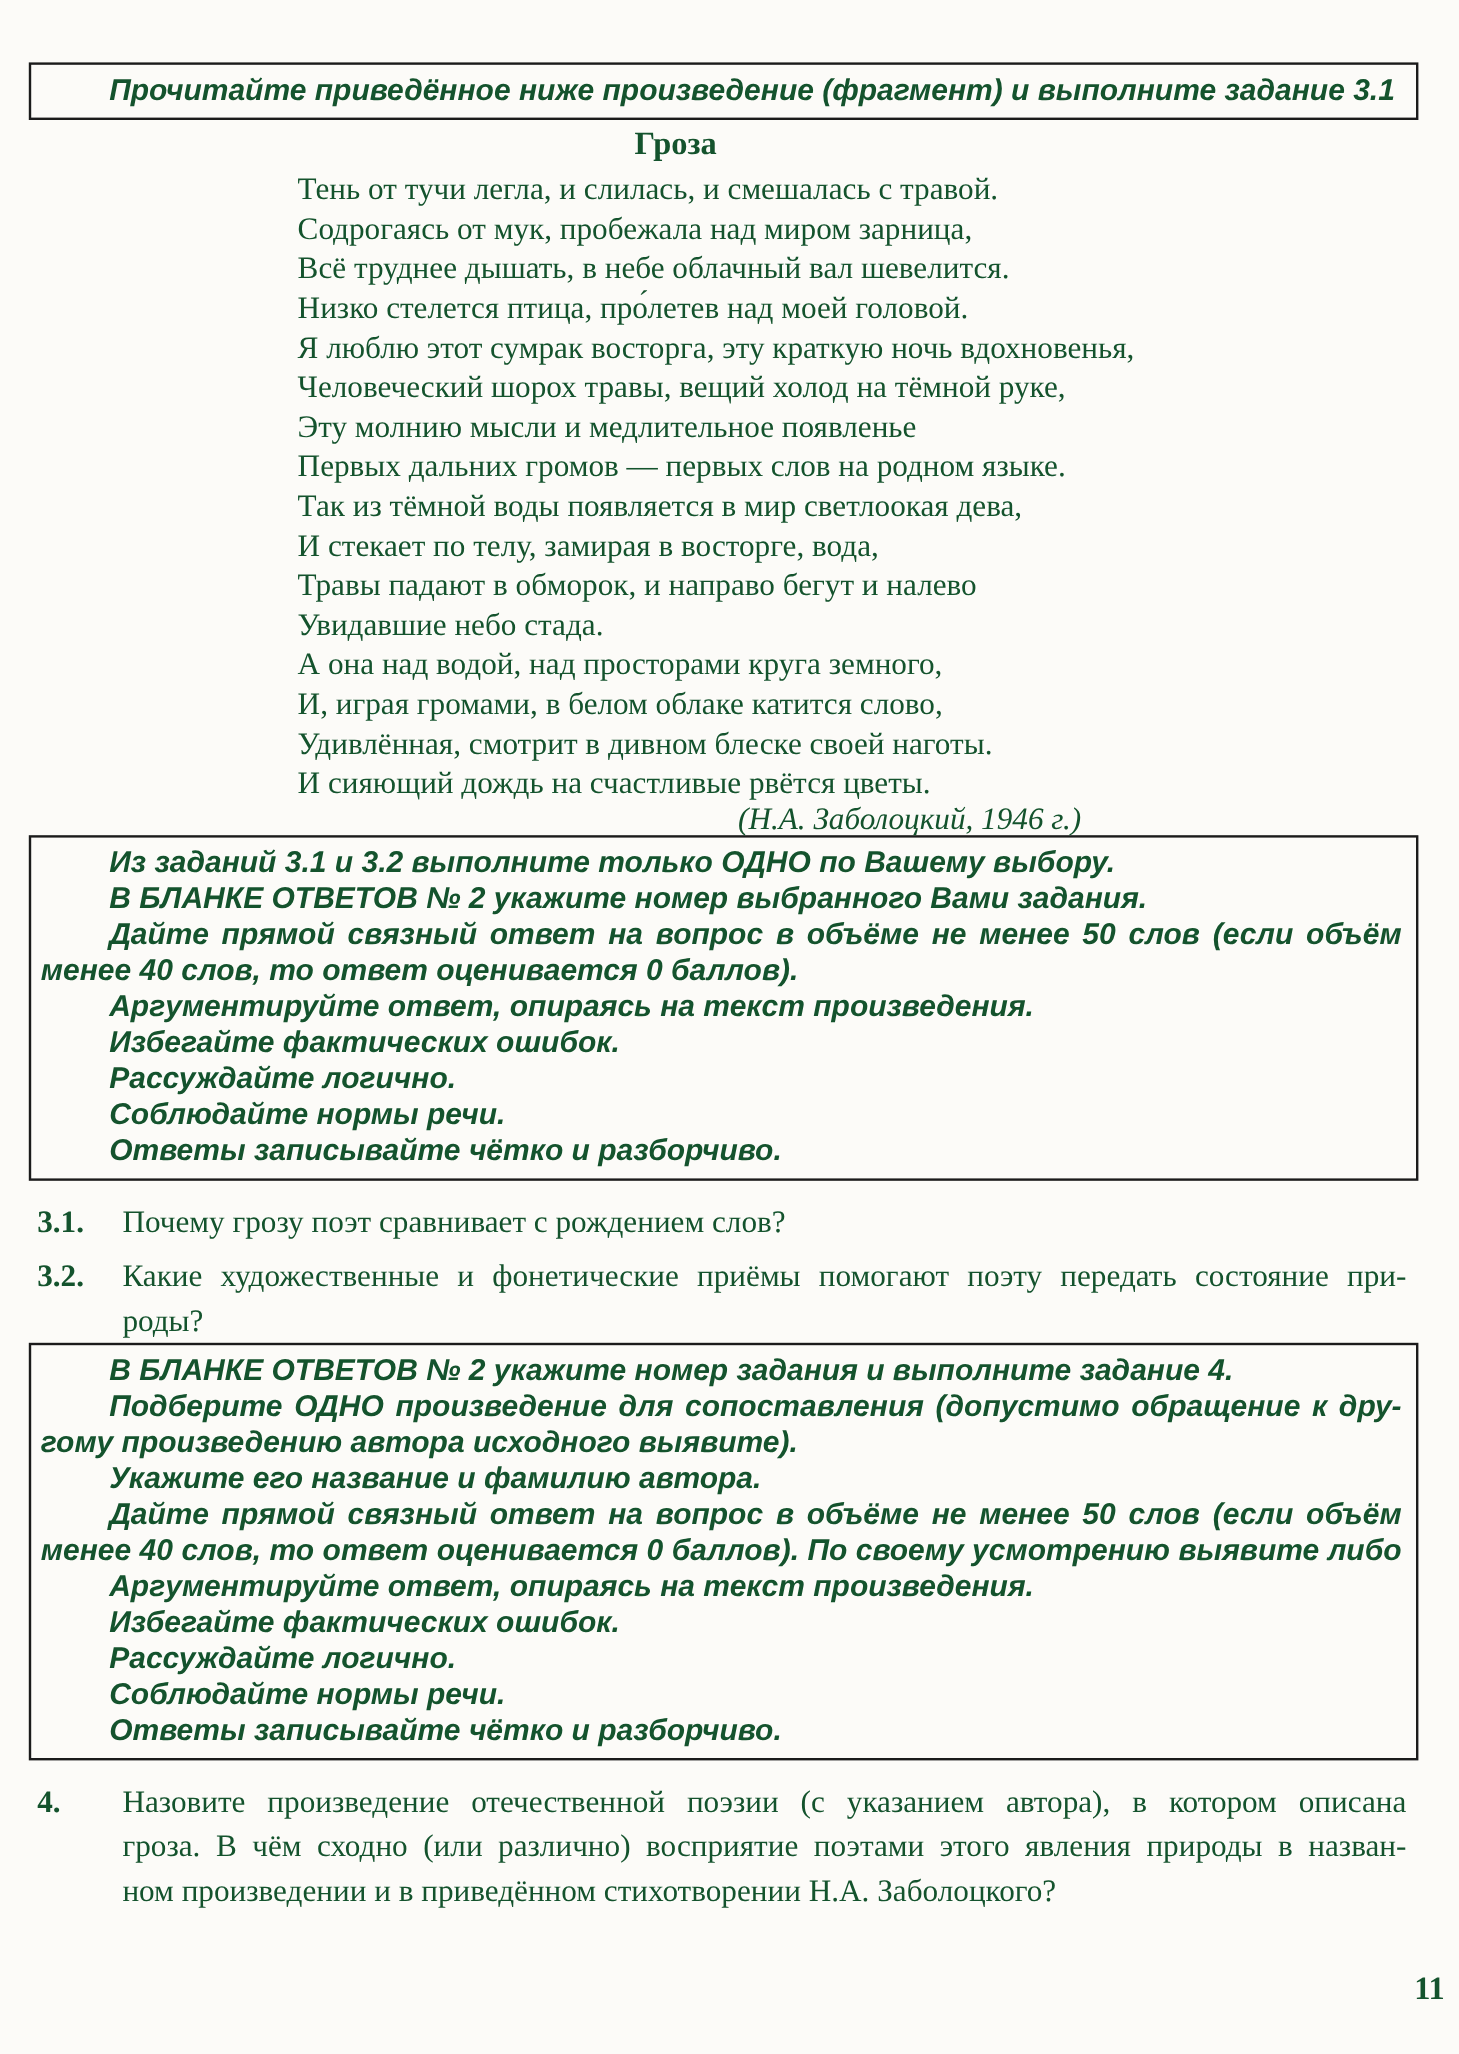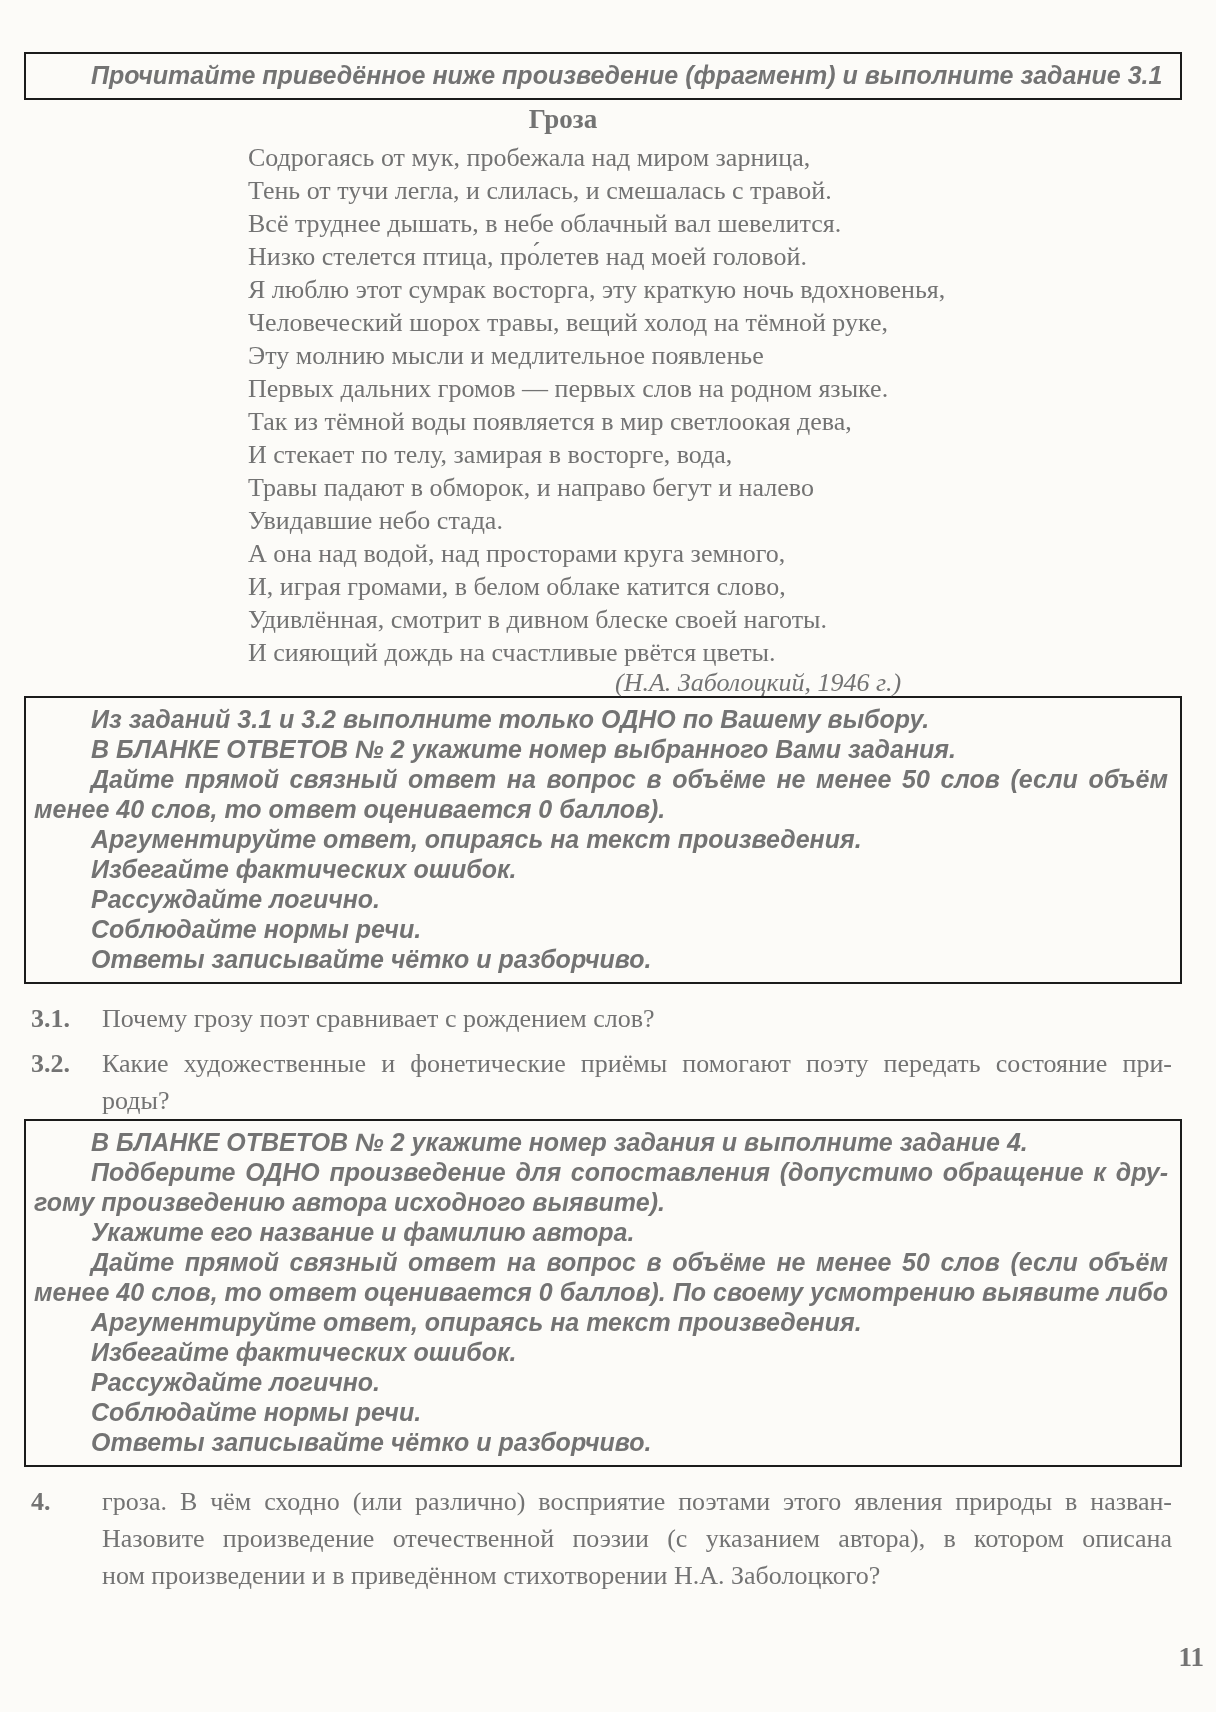--- a/index.html
+++ b/index.html
@@ -6,21 +6,21 @@
     margin: 0;
     padding: 0;
     background: #e8e8e6;
   }
   .page {
     position: relative;
     width: 1216px;
     height: 1712px;
     margin: 0 auto;
     background: #fcfbf8;
-    color: #737373;
+    color: #14532d;
     overflow: hidden;
     box-sizing: border-box;
   }
   
   .box {
     margin-left: 24px;
     margin-right: 34px;
     border: 2px solid #1b1b1b;
     padding: 6px 12px 8px 8px;
     font-family: "Liberation Sans", "DejaVu Sans", sans-serif;
@@ -97,23 +97,23 @@
   <div class="box box-intro">
 
       <div class="ln ind">Прочитайте приведённое ниже произведение (фрагмент) и выполните задание 3.1</div>
 
     </div>
 
   <h2 class="poem-title">Гроза</h2>
 
   <div class="poem">
 
+      <div class="poem-line">Тень от тучи легла, и слилась, и смешалась с травой.</div>
+
       <div class="poem-line">Содрогаясь от мук, пробежала над миром зарница,</div>
-
-      <div class="poem-line">Тень от тучи легла, и слилась, и смешалась с травой.</div>
 
       <div class="poem-line">Всё труднее дышать, в небе облачный вал шевелится.</div>
 
       <div class="poem-line">Низко стелется птица, про́летев над моей головой.</div>
 
       <div class="poem-line">Я люблю этот сумрак восторга, эту краткую ночь вдохновенья,</div>
 
       <div class="poem-line">Человеческий шорох травы, вещий холод на тёмной руке,</div>
 
       <div class="poem-line">Эту молнию мысли и медлительное появленье</div>
@@ -201,23 +201,23 @@
 
       <div class="ln ind">Соблюдайте нормы речи.</div>
 
       <div class="ln ind">Ответы записывайте чётко и разборчиво.</div>
     </div>
 
   <div class="task task-4">
     <span class="task-num">4.</span>
     <div class="task-lines">
 
+        <div class="ln j">Назовите произведение отечественной поэзии (с указанием автора), в котором описана</div>
+
         <div class="ln j">гроза. В чём сходно (или различно) восприятие поэтами этого явления природы в назван-</div>
-
-        <div class="ln j">Назовите произведение отечественной поэзии (с указанием автора), в котором описана</div>
 
         <div class="ln">ном произведении и в приведённом стихотворении Н.А. Заболоцкого?</div>
       </div>
   </div>
 
   <div class="page-number">11</div>
 
 </div>
 
 </body></html>

